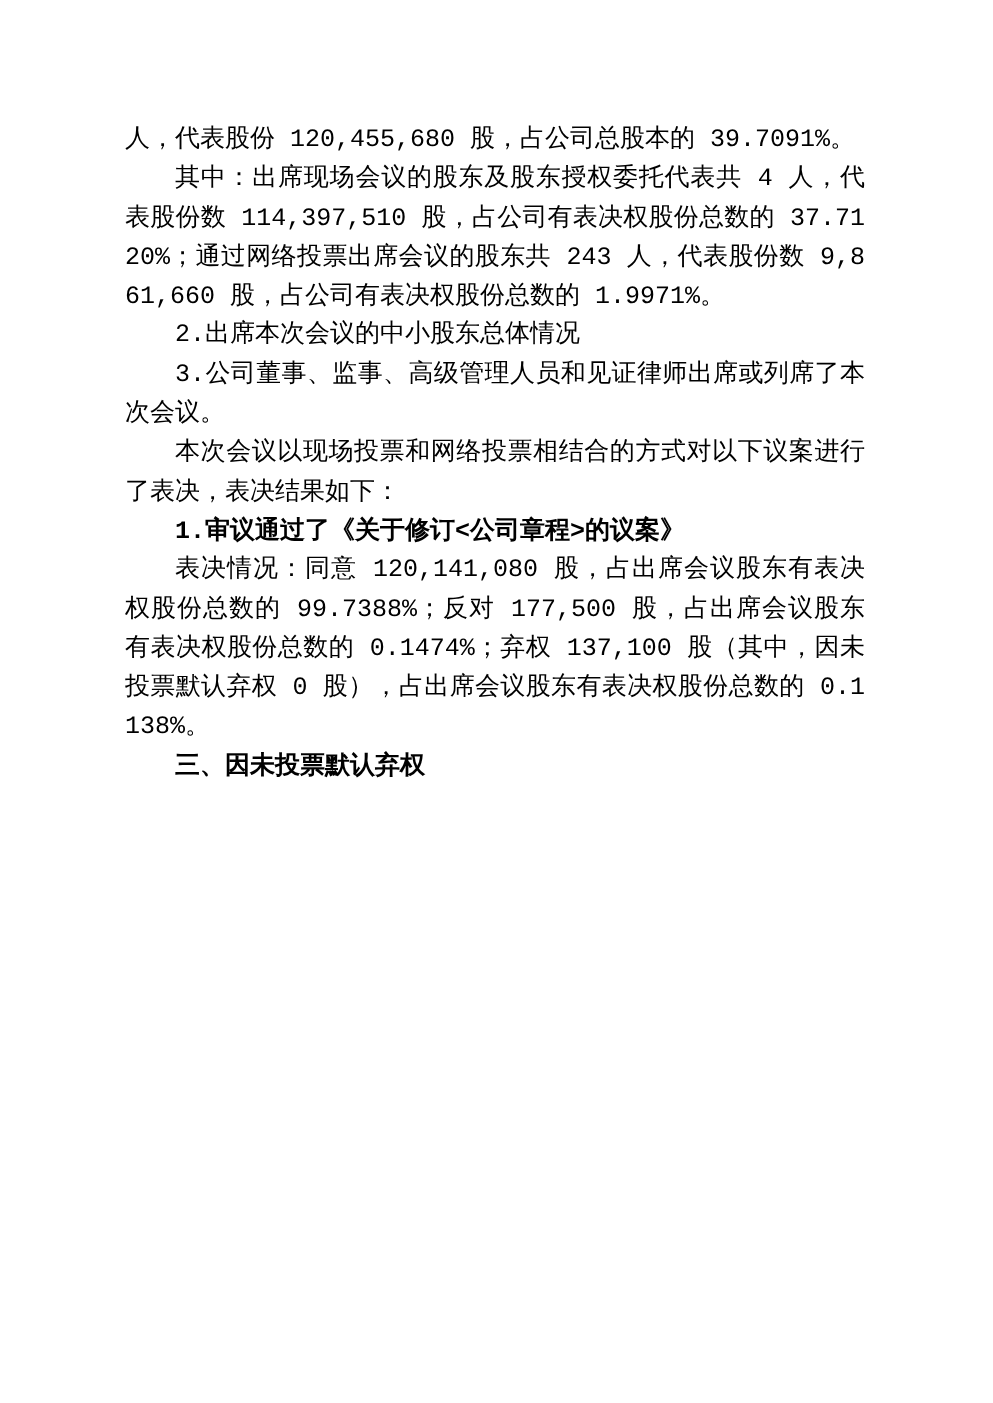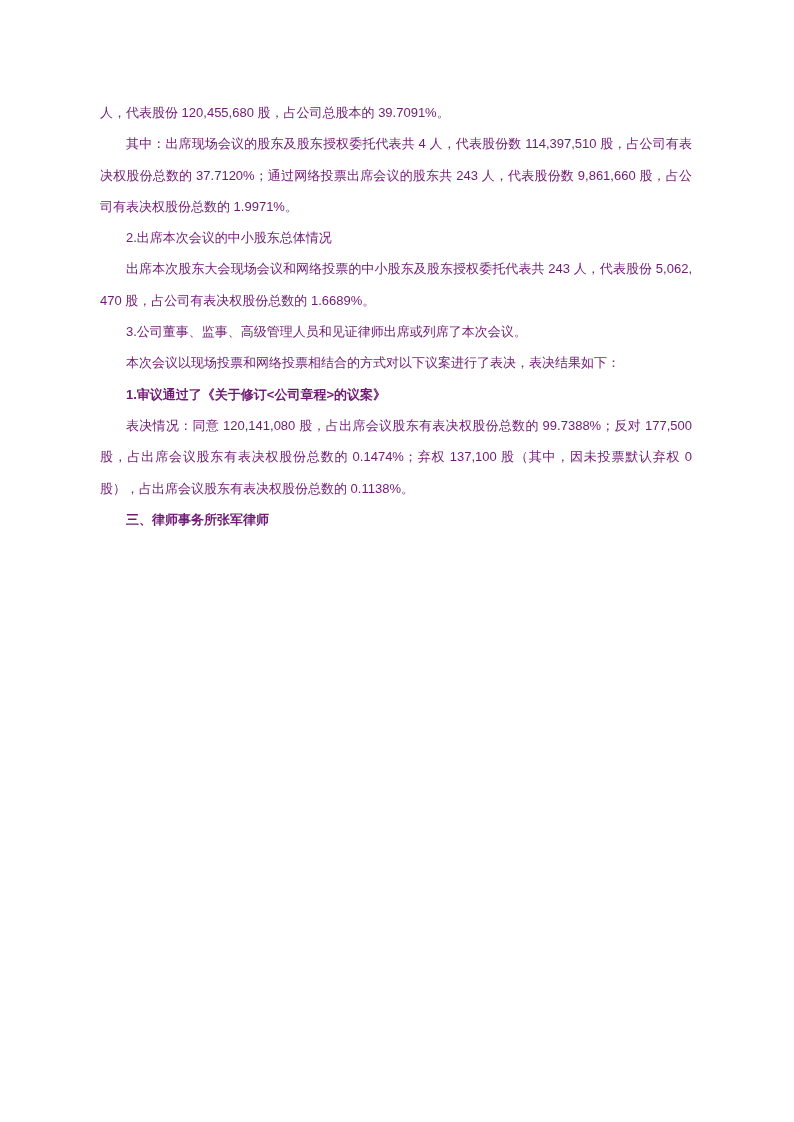--- a/index.html
+++ b/index.html
@@ -12,43 +12,42 @@
     width: 794px;
     height: 1122px;
     box-sizing: border-box;
     padding: 97px 102px 0 100px;
     background: #ffffff;
     overflow: hidden;
   }
   .para {
     margin: 0;
     padding: 0;
-    color: #701a75;
-    font-family: Liberation Sans, sans-serif;
-    font-size: 13px;
+    color: #000000;
+    font-family: Liberation Mono, monospace;
+    font-size: 20px;
     line-height: 31.3px;
     text-align: justify;
     text-indent: 2em;
     word-break: break-all;
   }
   .para.continuation {
     text-indent: 0;
   }
   .para.heading {
     font-weight: 700;
   }
 </style>
 </head>
 <body>
 
 <div class="page">
   <div>
       <p class="para continuation">人，代表股份 120,455,680 股，占公司总股本的 39.7091%。</p>
       <p class="para body">其中：出席现场会议的股东及股东授权委托代表共 4 人，代表股份数 114,397,510 股，占公司有表决权股份总数的 37.7120%；通过网络投票出席会议的股东共 243 人，代表股份数 9,861,660 股，占公司有表决权股份总数的 1.9971%。</p>
       <p class="para body">2.出席本次会议的中小股东总体情况</p>
-      <p class="para body">出席本次股东大会现场会议和网络投票的中小股东及股东授权委托代表共 243 人，代表股份 5,062,470 股，占公司有表决权股份总数的 1.6689%。</p>
       <p class="para body">3.公司董事、监事、高级管理人员和见证律师出席或列席了本次会议。</p>
       <p class="para body">本次会议以现场投票和网络投票相结合的方式对以下议案进行了表决，表决结果如下：</p>
       <p class="para heading">1.审议通过了《关于修订&lt;公司章程&gt;的议案》</p>
       <p class="para body">表决情况：同意 120,141,080 股，占出席会议股东有表决权股份总数的 99.7388%；反对 177,500 股，占出席会议股东有表决权股份总数的 0.1474%；弃权 137,100 股（其中，因未投票默认弃权 0 股），占出席会议股东有表决权股份总数的 0.1138%。</p>
-      <p class="para heading">三、律师事务所张军律师</p>
+      <p class="para heading">三、因未投票默认弃权</p>
     </div>
 </div>
 
 </body></html>

